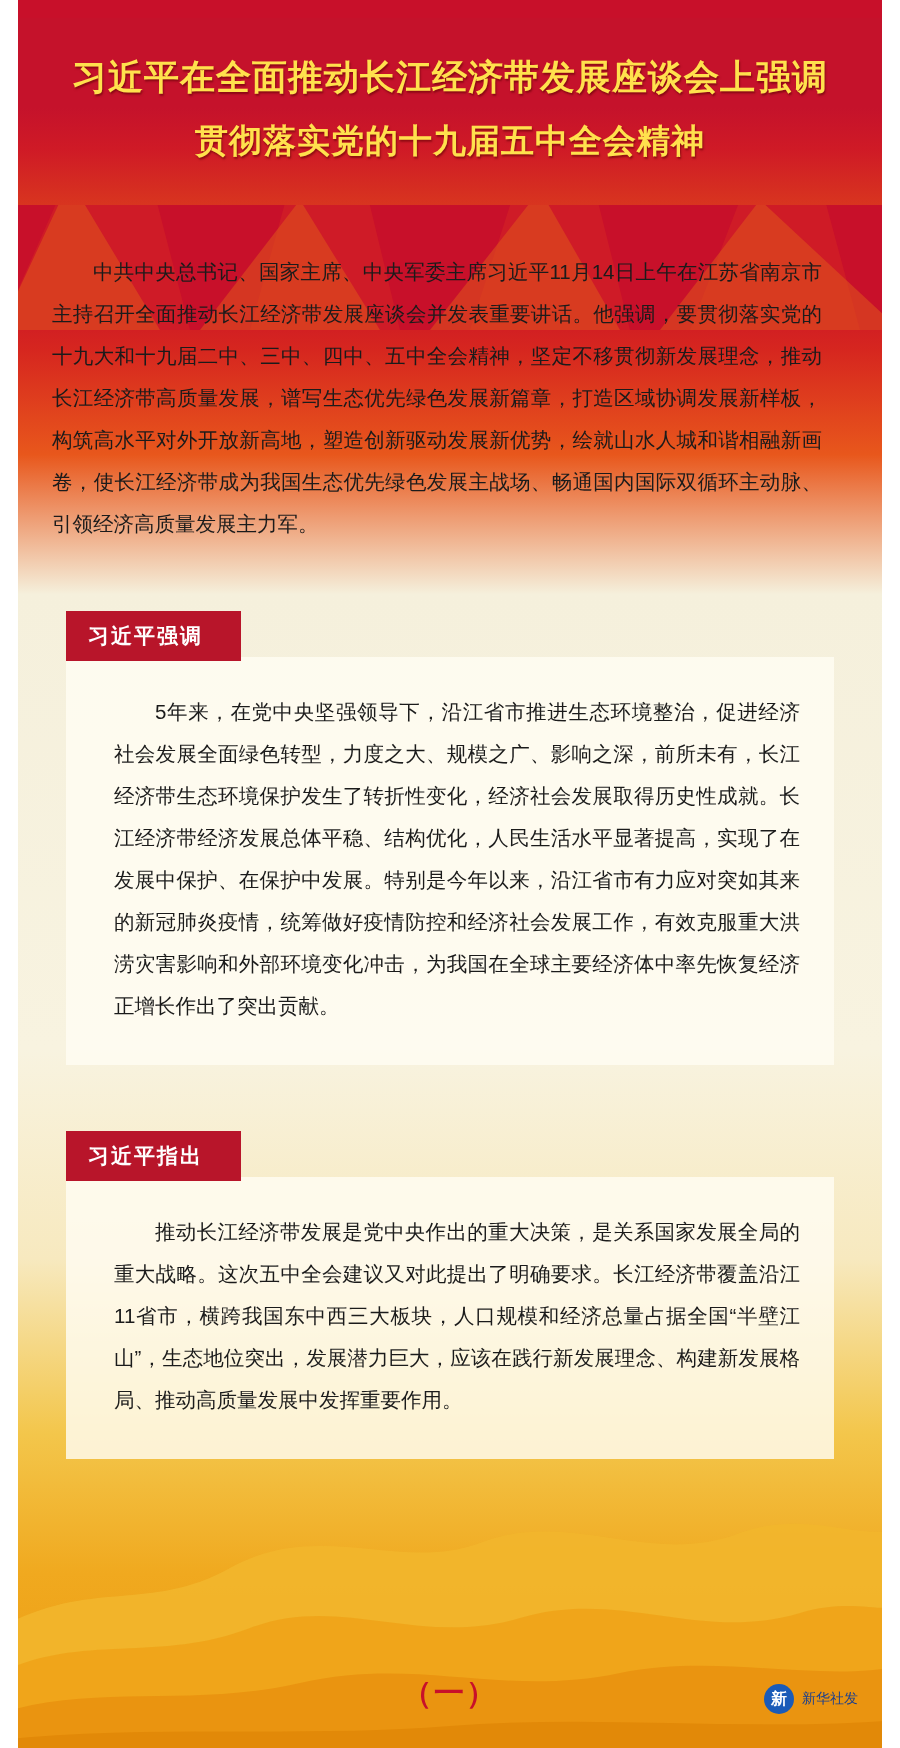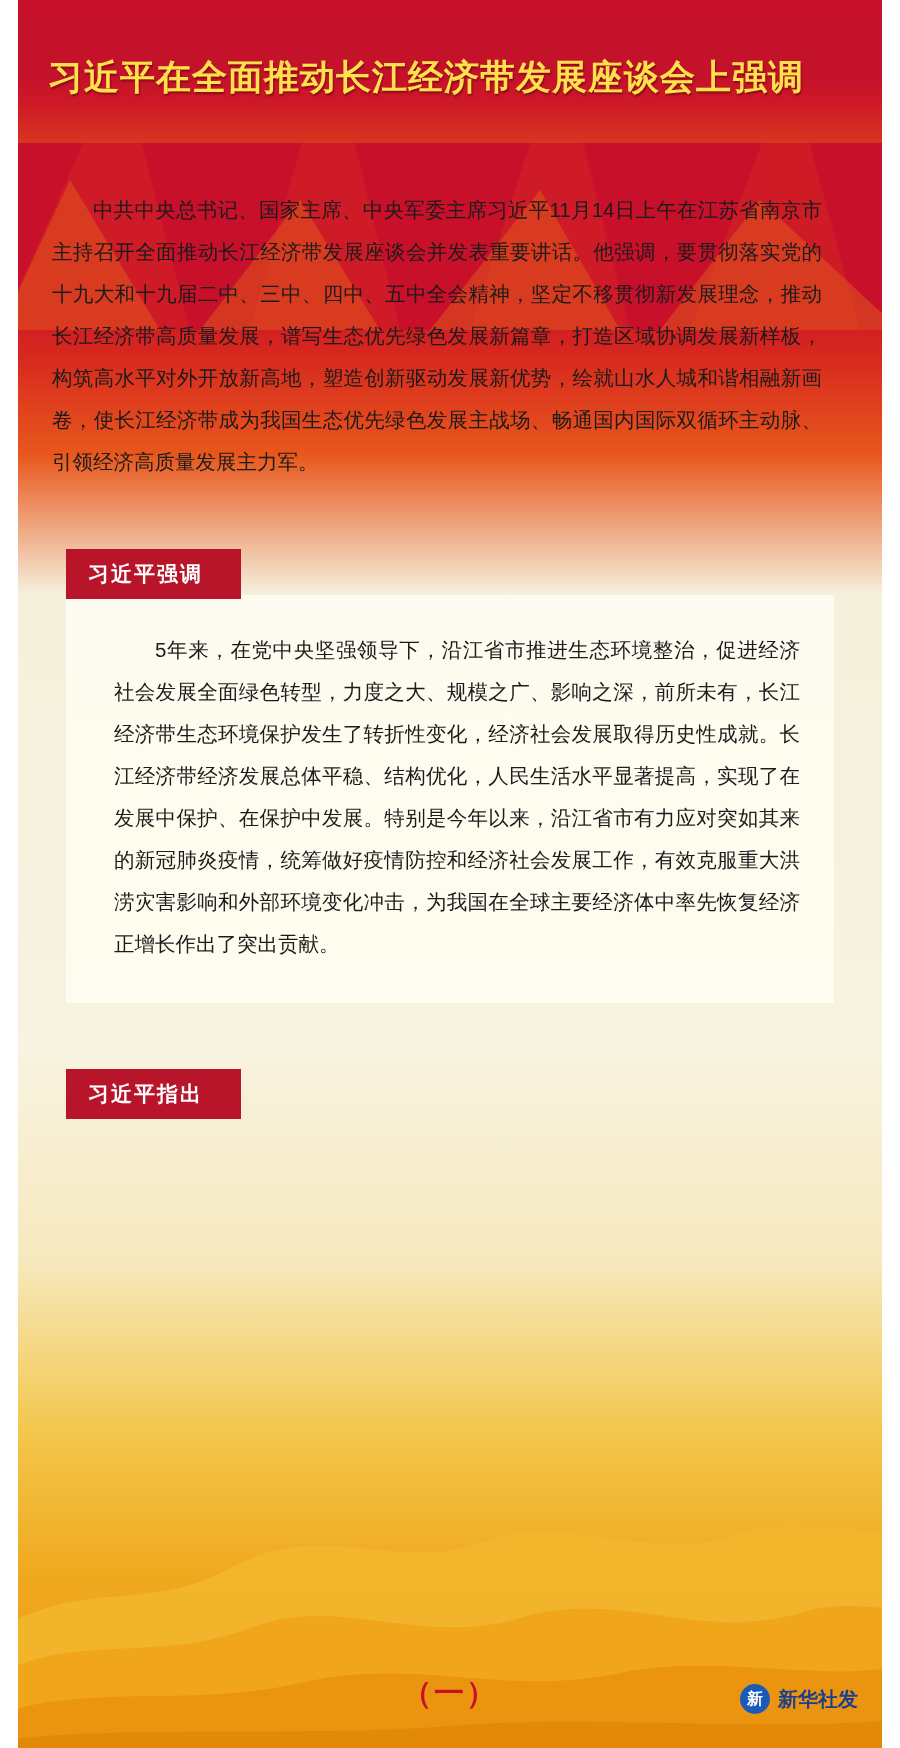--- a/index.html
+++ b/index.html
@@ -58,20 +58,21 @@
   }
   .edge.left { left: 0; }
   .edge.right { right: 0; }
 
   
   .header {
     position: relative;
     z-index: 20;
     margin: 18px 18px 0 18px;
     padding: 34px 30px 40px 30px;
+    text-align: center;
     background: linear-gradient(180deg,#c5122b 0%, #c5122b 48%, #cf1a26 70%, #d8351f 100%);
   }
   .header .line {
     color: #ffe14d;
     font-weight: bold;
     letter-spacing: 1px;
     line-height: 1.45;
     text-shadow: 1px 2px 2px rgba(90,0,0,0.55);
   }
   .header .l1 { font-size: 35px; }
@@ -154,22 +155,22 @@
     background: #1a5bb8;
     display: flex;
     align-items: center;
     justify-content: center;
     color: #ffffff;
     font-size: 16px;
     font-weight: bold;
   }
   .credit .label {
     color: #1a3f8f;
-    font-size: 20px;
-    font-weight: bold;
+    font-size: 14px;
+    font-weight: normal;
   }
 </style>
 </head>
 <body>
 
 <div class="poster">
 
   <div class="bg-layer top-rays">
     <svg viewBox="0 0 900 330" preserveAspectRatio="none" aria-hidden="true">
       <rect x="0" y="0" width="900" height="330" fill="#c8102a"></rect>
@@ -196,33 +197,35 @@
       <path d="M0,385 C100,355 190,380 300,355 C420,328 500,370 620,345 C720,325 820,355 900,338 L900,420 L0,420 Z" fill="#ea9410"></path>
       <path d="M0,412 C150,396 300,410 450,398 C600,386 750,404 900,392 L900,420 L0,420 Z" fill="#e28908"></path>
     </svg>
   </div>
 
   <div class="edge left"></div>
   <div class="edge right"></div>
 
   <div class="header">
     <div class="line l1">习近平在全面推动长江经济带发展座谈会上强调</div>
+    <div class="line l2">贯彻落实党的十九届五中全会精神</div>
   </div>
 
   <div class="content">
 
     <p class="lead">中共中央总书记、国家主席、中央军委主席习近平11月14日上午在江苏省南京市主持召开全面推动长江经济带发展座谈会并发表重要讲话。他强调，要贯彻落实党的十九大和十九届二中、三中、四中、五中全会精神，坚定不移贯彻新发展理念，推动长江经济带高质量发展，谱写生态优先绿色发展新篇章，打造区域协调发展新样板，构筑高水平对外开放新高地，塑造创新驱动发展新优势，绘就山水人城和谐相融新画卷，使长江经济带成为我国生态优先绿色发展主战场、畅通国内国际双循环主动脉、引领经济高质量发展主力军。</p>
 
     <div class="section">
       <div class="section-tag">习近平强调</div>
       <div class="section-body">5年来，在党中央坚强领导下，沿江省市推进生态环境整治，促进经济社会发展全面绿色转型，力度之大、规模之广、影响之深，前所未有，长江经济带生态环境保护发生了转折性变化，经济社会发展取得历史性成就。长江经济带经济发展总体平稳、结构优化，人民生活水平显著提高，实现了在发展中保护、在保护中发展。特别是今年以来，沿江省市有力应对突如其来的新冠肺炎疫情，统筹做好疫情防控和经济社会发展工作，有效克服重大洪涝灾害影响和外部环境变化冲击，为我国在全球主要经济体中率先恢复经济正增长作出了突出贡献。</div>
     </div>
 
     <div class="section">
       <div class="section-tag">习近平指出</div>
+      <div class="section-body">推动长江经济带发展是党中央作出的重大决策，是关系国家发展全局的重大战略。这次五中全会建议又对此提出了明确要求。长江经济带覆盖沿江11省市，横跨我国东中西三大板块，人口规模和经济总量占据全国“半壁江山”，生态地位突出，发展潜力巨大，应该在践行新发展理念、构建新发展格局、推动高质量发展中发挥重要作用。</div>
     </div>
 
   </div>
 
   <div class="footer">
     <div class="page-num">（一）</div>
     <div class="credit">
       <div class="logo">新</div>
       <div class="label">新华社发</div>
     </div>

